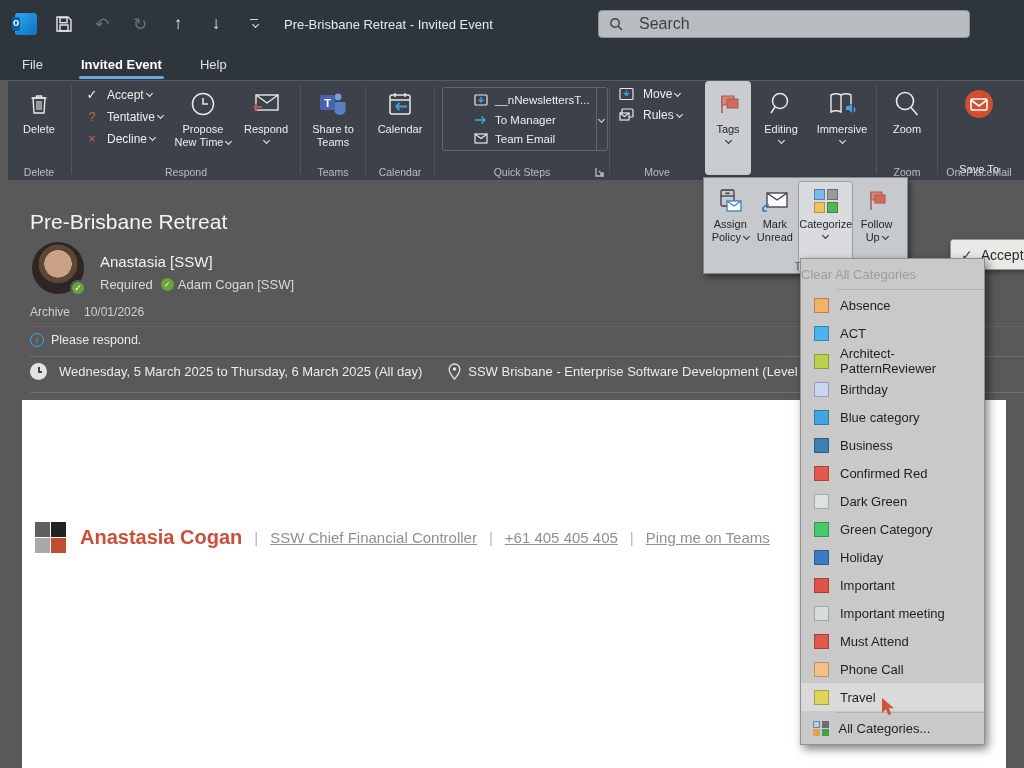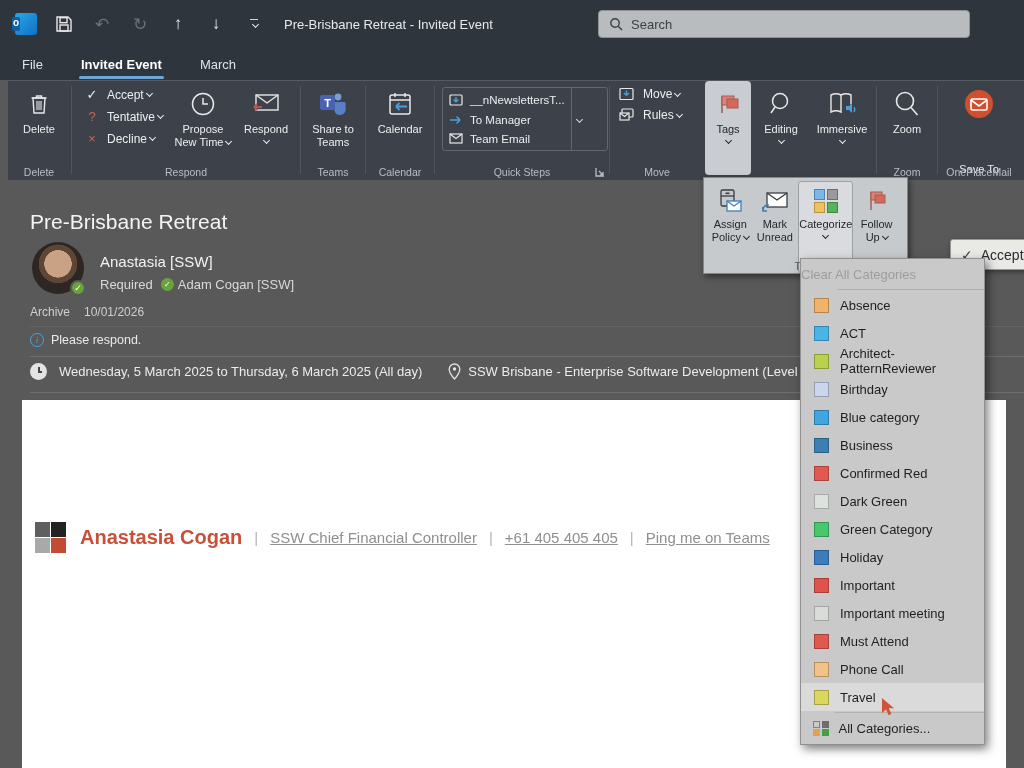--- a/index.html
+++ b/index.html
@@ -12,21 +12,21 @@
   .qat { display:flex; align-items:center; gap:14px; padding-left:14px; }
   .qat .qbtn { width:24px; height:24px; display:flex; align-items:center; justify-content:center; color:#e8e8e8; font-size:17px; }
   .qat .dim { color:#6d737b; }
   .ol-logo { width:22px; height:22px; background:linear-gradient(135deg,#28a8ea 0%,#1170c2 100%); border-radius:3px; position:relative; display:flex; align-items:center; justify-content:center; }
   .ol-logo::before { content:""; position:absolute; left:-3px; top:4px; width:8px; height:14px; background:#0f5ea8; border-radius:2px; }
   .ol-logo::after { content:"o"; position:absolute; left:-3px; top:3px; width:8px; height:14px; color:#fff; font-size:10px; font-weight:bold; text-align:center; line-height:14px; }
   .qat-chev { display:flex; flex-direction:column; align-items:center; color:#cfd3d8; }
   .qat-chev .bar { width:8px; height:1.5px; background:#cfd3d8; margin-bottom:2px; }
   .win-title { color:#e6e8ea; font-size:13px; margin-left:18px; white-space:nowrap; }
   .searchbox { position:absolute; left:598px; top:10px; width:372px; height:28px; background:#b9bcbf; border:1px solid #8f9398; border-radius:4px; display:flex; align-items:center; padding-left:10px; }
-  .searchbox input { border:none; outline:none; background:transparent; font-size:13px; color:#1d4ed8; margin-left:8px; width:300px; font-family:"Liberation Sans",sans-serif; }
+  .searchbox input { border:none; outline:none; background:transparent; font-size:16px; color:#1d4ed8; margin-left:16px; width:300px; font-family:"Liberation Sans",sans-serif; }
   .searchbox input::placeholder { color:#3c3f43; }
 
   
   .tabrow { position:absolute; left:0; top:48px; width:1024px; height:32px; background:#2f353d; display:flex; align-items:center; gap:34px; padding-left:20px; }
   .tab { color:#dfe2e5; font-size:13px; padding:6px 2px; position:relative; cursor:default; }
   .tab.sel { font-weight:bold; color:#ffffff; }
   .tab.sel::after { content:""; position:absolute; left:0; right:0; bottom:-1px; height:3px; background:#6ba7d8; border-radius:2px; }
 
   
   .ribbon { position:absolute; left:8px; top:80px; width:1016px; height:100px; background:#3d424a; border-top:1px solid #555b63; display:flex; align-items:stretch; }
@@ -38,21 +38,21 @@
   .bigbtn { display:flex; flex-direction:column; align-items:center; padding-top:7px; color:#eceef0; font-size:11px; line-height:13px; text-align:center; }
   .bigbtn .ic { height:32px; display:flex; align-items:center; justify-content:center; margin-bottom:3px; }
   .chev { display:inline-block; width:5px; height:5px; border-right:1.5px solid currentColor; border-bottom:1.5px solid currentColor; transform:rotate(45deg); margin-left:3px; margin-bottom:2px; }
   .chev-solo { display:block; margin:2px auto 0; }
 
   .stack { display:flex; flex-direction:column; justify-content:flex-start; padding:6px 4px 0 10px; gap:7px; }
   .srow { display:flex; align-items:center; color:#eceef0; font-size:12px; white-space:nowrap; }
   .srow .sic { width:18px; margin-right:6px; text-align:center; font-size:13px; }
   .red { color:#cb6157; }
 
-  .qsbox { margin:6px 0 15px 6px; border:1px solid #62676e; border-radius:3px; display:flex; height:64px; }
+  .qsbox { margin:6px 0 15px 6px; border:1px solid #62676e; border-radius:3px; display:flex; height:64px;padding-left:25px; }
   .qslist { display:flex; flex-direction:column; justify-content:space-around; padding:2px 6px; }
   .qsrow { display:flex; align-items:center; color:#eceef0; font-size:11.5px; white-space:nowrap; }
   .qsrow .sic { width:16px; margin-right:5px; font-size:12px; }
   .qsmore { width:17px; border-left:1px solid #62676e; display:flex; align-items:center; justify-content:center; color:#d6d9dc; }
   .launcher { position:absolute; right:2px; bottom:2px; width:12px; height:12px; }
 
   .pressed { background:#c9ccd0; border-radius:4px; color:#24282d !important; margin-top:2px; height:94px; }
   .pressed .chev { border-color:#24282d; }
 
   
@@ -142,21 +142,21 @@
           <circle cx="6" cy="6" r="4.2" fill="none" stroke="#3c3f43" stroke-width="1.4"></circle>
           <line x1="9.2" y1="9.2" x2="13" y2="13" stroke="#3c3f43" stroke-width="1.4"></line>
         </svg>
       <input type="text" placeholder="Search" style="">
     </div>
   </div>
 
   <div class="tabrow">
     <div class="tab">File</div>
     <div class="tab sel">Invited Event</div>
-    <div class="tab">March</div>
+    <div class="tab">Help</div>
   </div>
 
   <div class="ribbon">
 
     <div class="rgroup" style="width:62px;">
       <div class="bigbtn" style="margin:0 auto;">
         <span class="ic">
           <svg width="20" height="24" viewBox="0 0 20 24">
               <path d="M4 6h12l-1 15H5z" fill="none" stroke="#e8e8e8" stroke-width="1.4"></path>
               <line x1="2.5" y1="6" x2="17.5" y2="6" stroke="#e8e8e8" stroke-width="1.4"></line>

